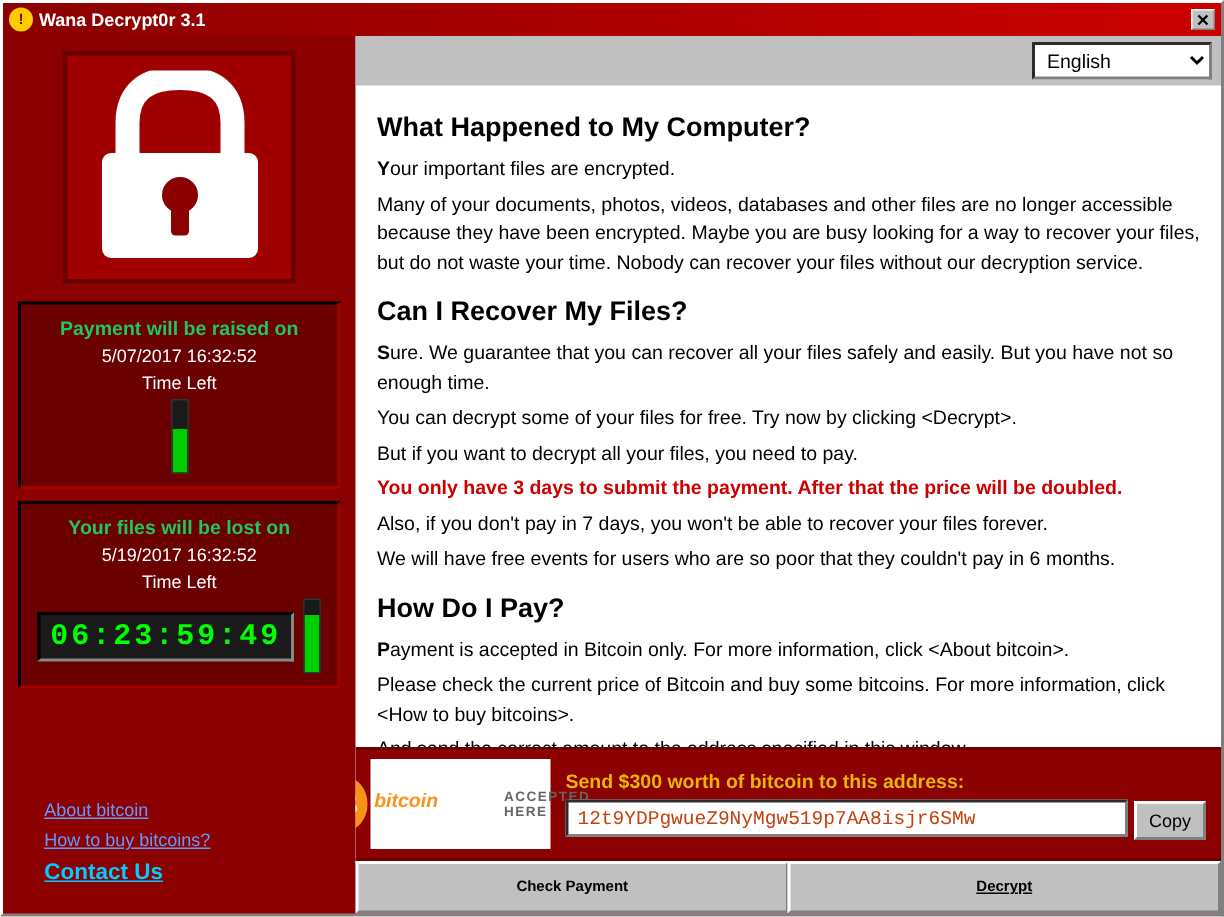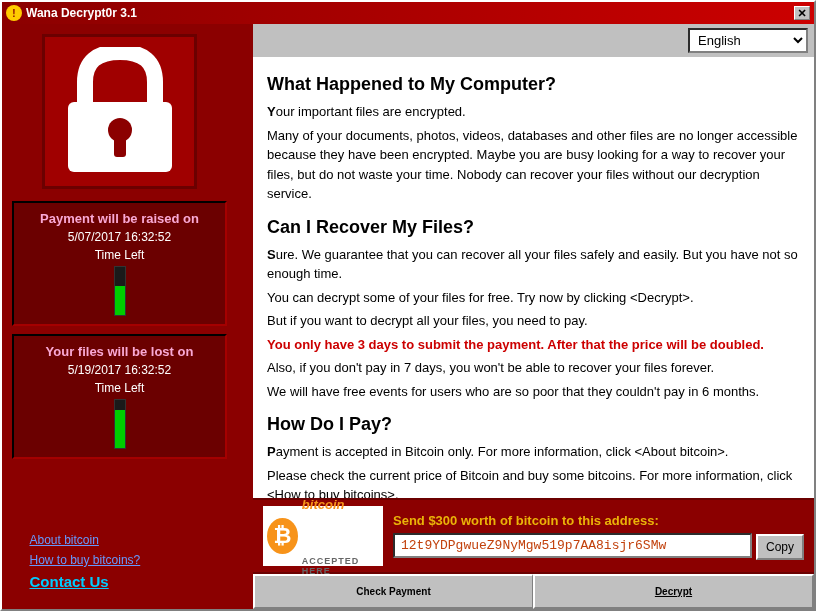--- a/index.html
+++ b/index.html
@@ -107,21 +107,21 @@
     .timer-box {
       width: 215px;
       background: #6b0000;
       border: 2px inset #500000;
       padding: 8px;
       margin-bottom: 8px;
       text-align: center;
     }
 
     .timer-label {
-      color: #f9a8d4;
+      color: #22c55e;
       font-size: 13px;
       font-weight: bold;
       margin-bottom: 4px;
     }
 
     .timer-date {
       color: white;
       font-size: 12px;
       margin-bottom: 4px;
     }
@@ -192,21 +192,20 @@
       cursor: pointer;
     }
 
     
     .right-panel {
       flex: 1;
       background: white;
       display: flex;
       flex-direction: column;
       overflow: hidden;
-      margin-left: 16px;
     }
 
     
     .lang-bar {
       background: #c0c0c0;
       padding: 4px 6px;
       display: flex;
       justify-content: flex-end;
       flex-shrink: 0;
     }
@@ -291,21 +290,21 @@
       display: flex;
       align-items: center;
       justify-content: center;
       color: white;
       font-size: 22px;
       font-weight: bold;
     }
 
     .bitcoin-text-block {
       display: flex;
-      flex-direction: column;
+      flex-direction: row;
       gap: 44px;
     }
 
     .bitcoin-word {
       color: #f7931a;
       font-size: 13px;
       font-weight: bold;
       font-style: italic;
     }
 
@@ -439,20 +438,21 @@
             <div class="timer-bar-fill" style="height: 60%;"></div>
           </div>
         </div>
       </div>
 
       <div class="timer-box">
         <div class="timer-label">Your files will be lost on</div>
         <div class="timer-date">5/19/2017 16:32:52</div>
         <div class="timer-left-label">Time Left</div>
         <div class="timer-display-row">
+          <div class="timer-display">06:23:59:49</div>
           <div class="timer-bar">
             <div class="timer-bar-fill" style="height: 80%;"></div>
           </div>
         </div>
       </div>
 
       <div class="bottom-links">
         <a class="link-item">About bitcoin</a>
         <a class="link-item">How to buy bitcoins?</a>
         <a class="contact-link">Contact Us</a>

